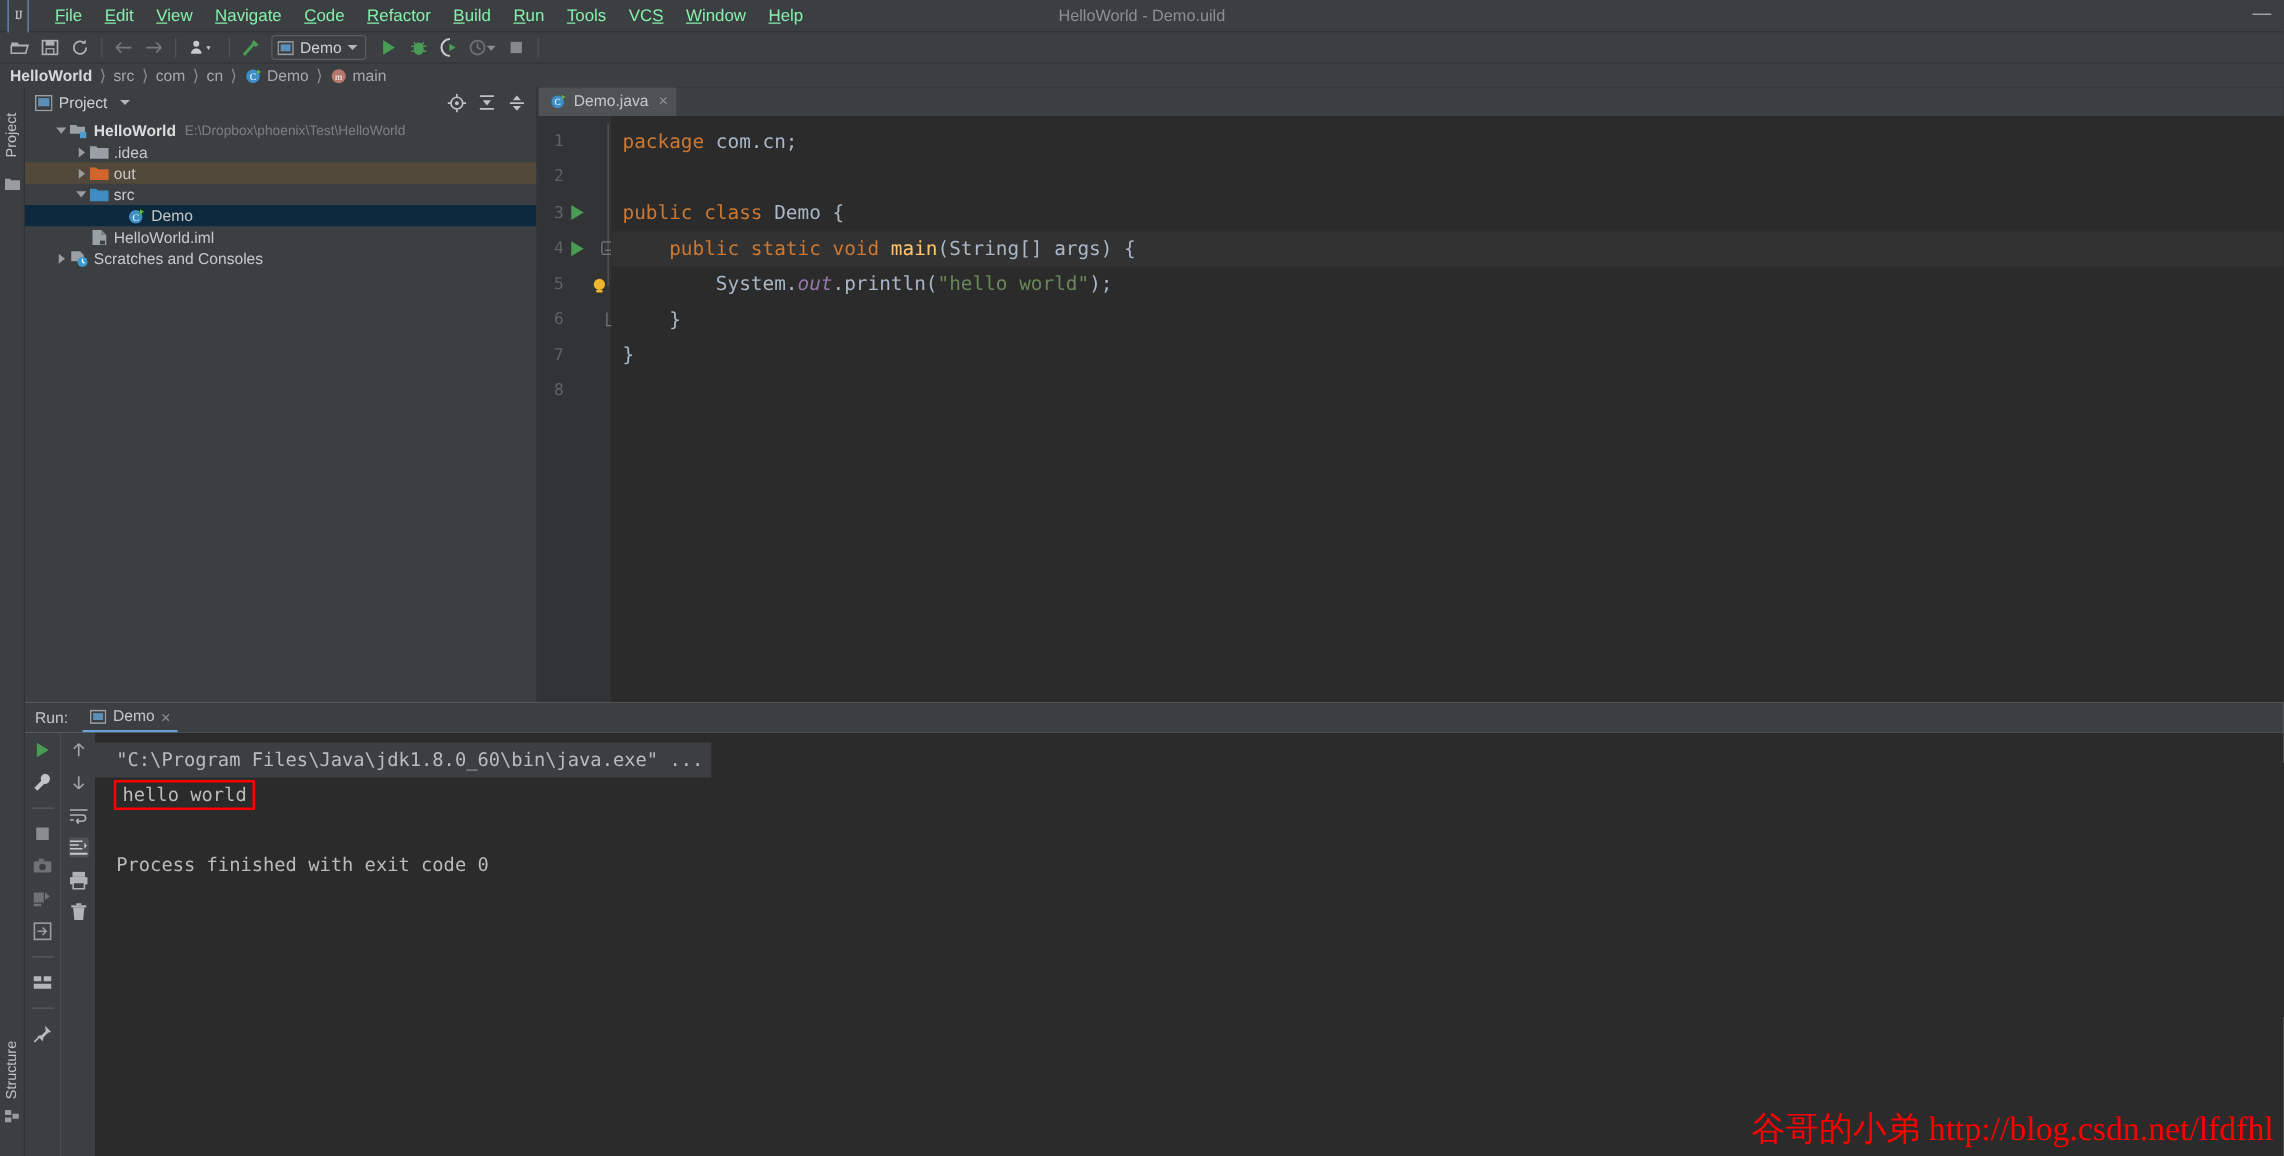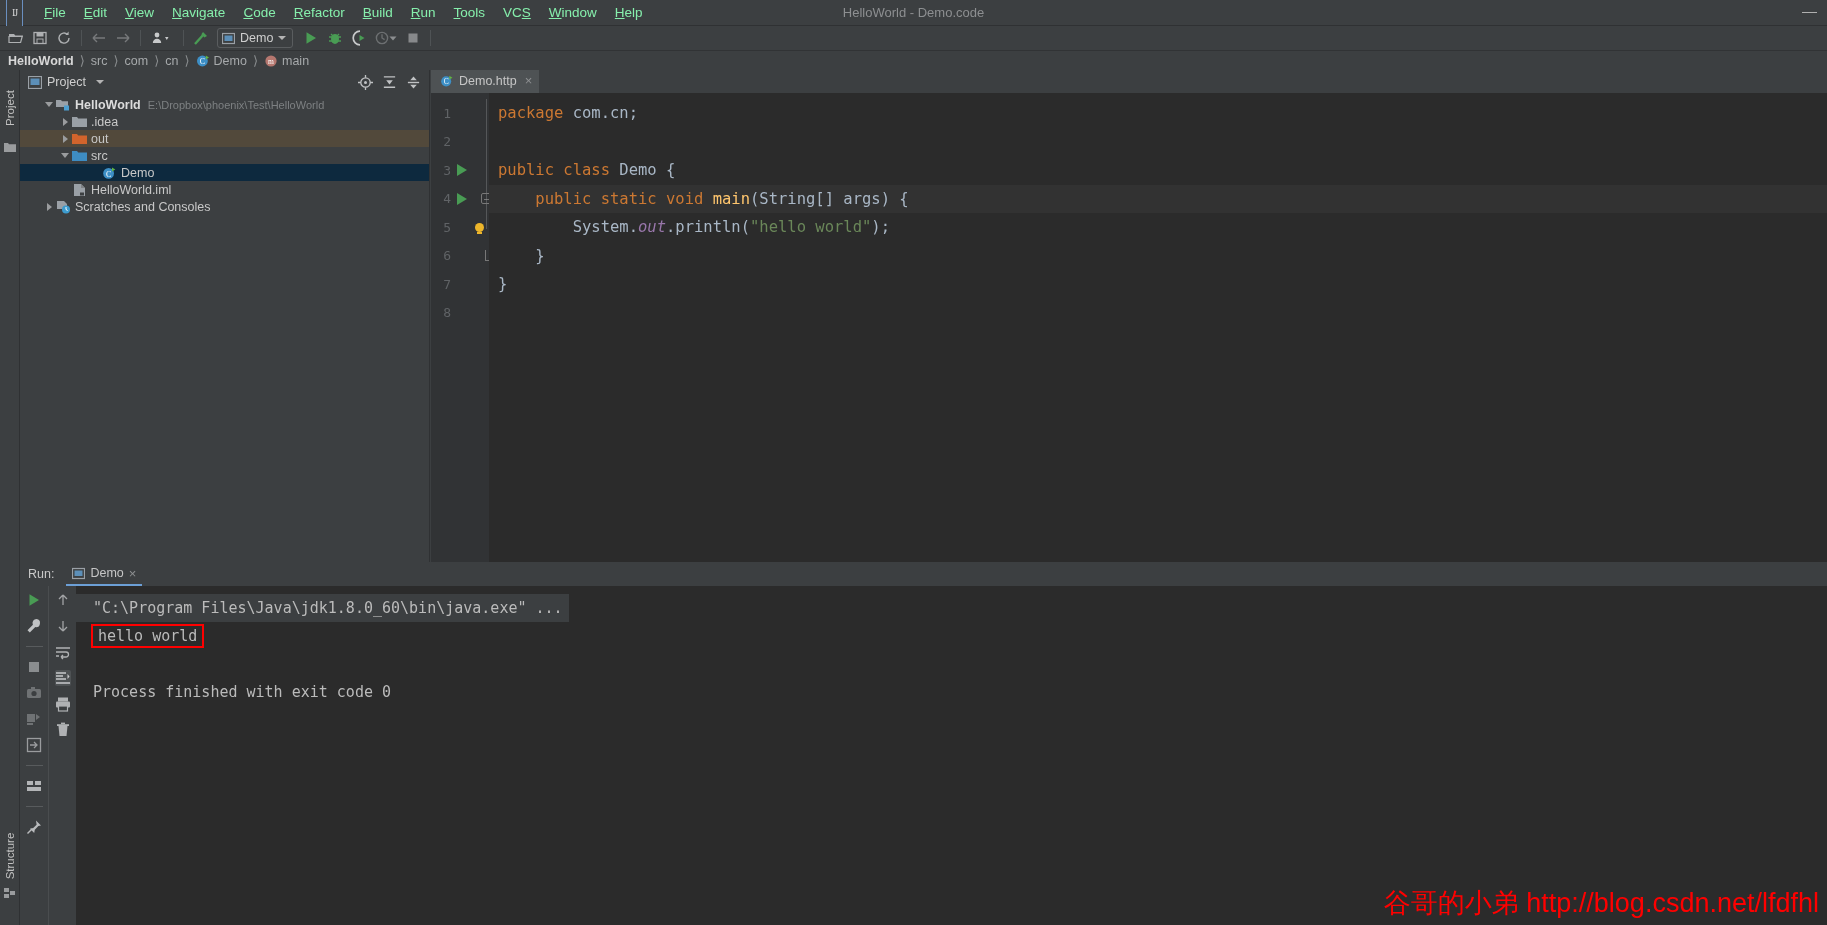--- a/index.html
+++ b/index.html
@@ -227,21 +227,21 @@
             padding-left: 17px; white-space: pre; color: #bbbbbb; }
   .cl-row.cmd { background: #3c3f41; color: #bbbbbb; display: inline-flex;
                 padding-right: 6px; }
   .cmdwrap { padding-left: 0px; }
   .hello-box {
     display: inline-block; border: 2px solid #ff0000; padding: 1px 5px;
     color: #bbbbbb; margin-left: 15px;
   }
   .watermark {
     position: absolute; right: 8px; bottom: 4px; color: #ff0000;
-    font-size: 27px; font-family: Liberation Sans, sans-serif;
+    font-size: 27px; font-family: Liberation Serif, serif;
     white-space: nowrap; letter-spacing: 0px;
   }
 </style>
 </head>
 <body>
 
 <div id="app">
 
   <div class="menubar">
     <div class="ij-logo">IJ</div>
@@ -250,21 +250,21 @@
     <div class="menu-item"><span class="u">V</span>iew</div>
     <div class="menu-item"><span class="u">N</span>avigate</div>
     <div class="menu-item"><span class="u">C</span>ode</div>
     <div class="menu-item"><span class="u">R</span>efactor</div>
     <div class="menu-item"><span class="u">B</span>uild</div>
     <div class="menu-item"><span class="u">R</span>un</div>
     <div class="menu-item"><span class="u">T</span>ools</div>
     <div class="menu-item">VC<span class="u">S</span></div>
     <div class="menu-item"><span class="u">W</span>indow</div>
     <div class="menu-item"><span class="u">H</span>elp</div>
-    <div class="win-title">HelloWorld - Demo.code</div>
+    <div class="win-title">HelloWorld - Demo.uild</div>
     <div class="win-ctrl">—</div>
   </div>
 
   <div class="toolbar">
     <div style="width:4px"></div>
     <div class="tb-btn">
       <svg width="16" height="16" viewBox="0 0 16 16">
           <path d="M1 4h5l1.3 1.6H15v1H1z" fill="#aeb0b2"></path>
           <path d="M1 6.5h13.2l-1.6 6H1z" fill="none" stroke="#aeb0b2" stroke-width="1.2"></path>
         </svg>
@@ -494,21 +494,21 @@
   </div>
 
   <div class="editor-wrap">
     <div class="tabbar">
       <div class="etab">
         <svg width="14" height="14" viewBox="0 0 15 14">
             <circle cx="6.6" cy="7.4" r="5.4" fill="#3d8fc6"></circle>
             <text x="6.6" y="10.6" font-size="8" fill="#ffffff" text-anchor="middle" font-family="Liberation Serif, serif">C</text>
             <path d="M10 1.4l3.3 2-3.3 2z" fill="#62b543"></path>
           </svg>
-        <span class="nm">Demo.http</span>
+        <span class="nm">Demo.java</span>
         <span class="cl">×</span>
       </div>
       <div style="flex:1"></div>
       <div class="tb-btn" style="margin-bottom:2px" hidden=""></div>
     </div>
 
     <div class="code-area">
       <div class="gutter">
         <div class="foldline"></div>
         <div class="glines">

